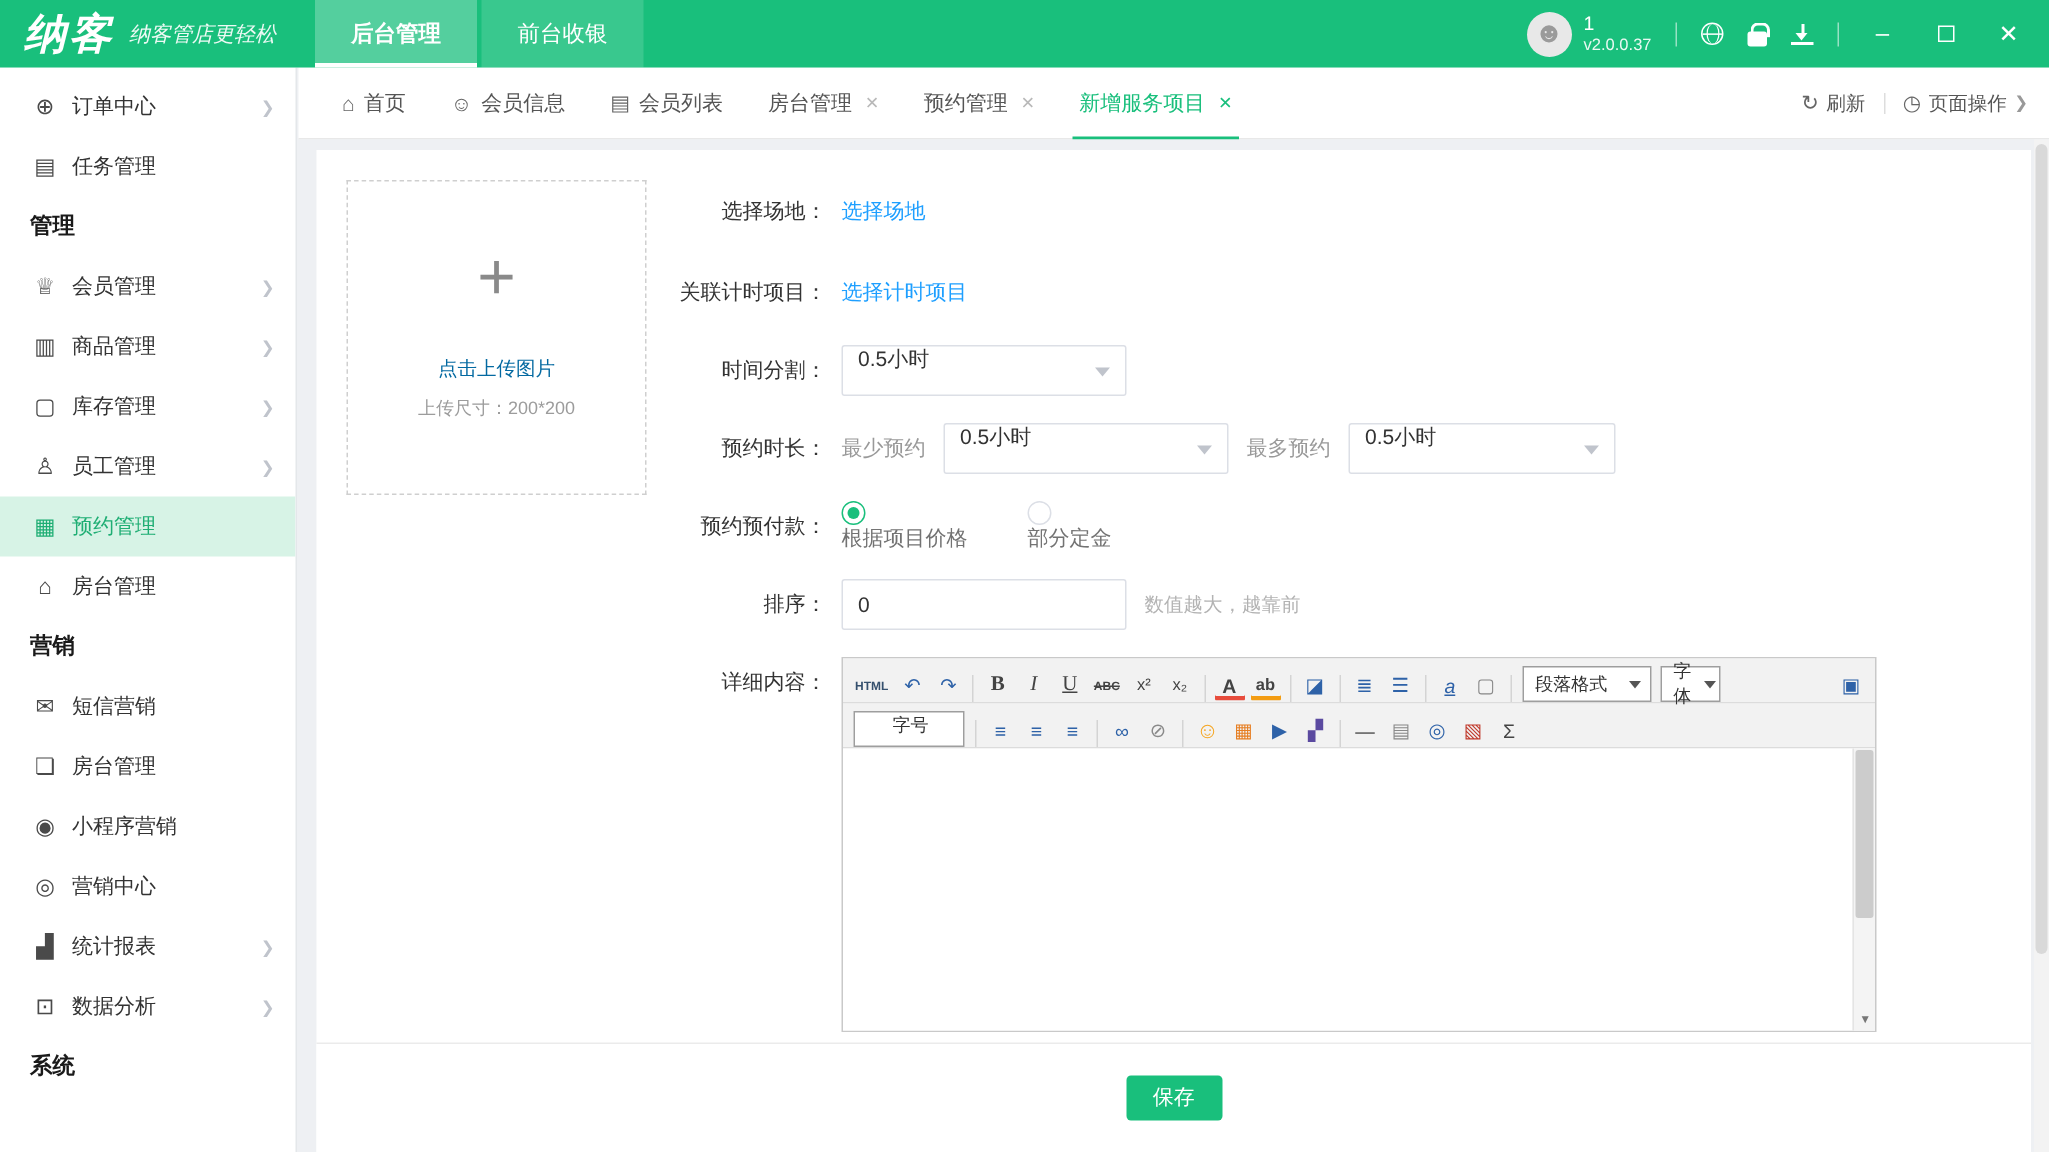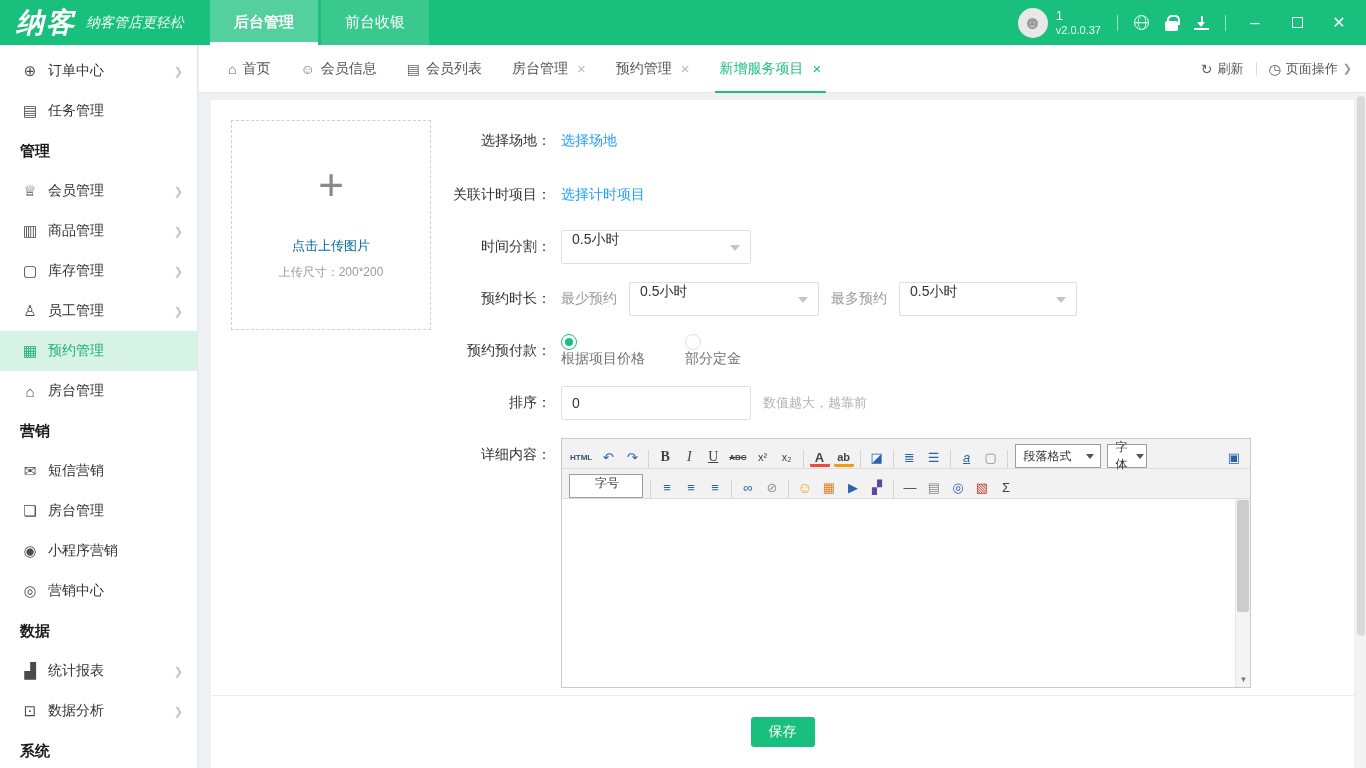--- a/index.html
+++ b/index.html
@@ -226,21 +226,20 @@
       <span class="si-label">房台管理</span>
     </div>
     <div class="side-item">
       <span class="si-icon">◉</span>
       <span class="si-label">小程序营销</span>
     </div>
     <div class="side-item">
       <span class="si-icon">◎</span>
       <span class="si-label">营销中心</span>
     </div>
-    <div class="side-section">数据</div>
     <div class="side-item">
       <span class="si-icon">▟</span>
       <span class="si-label">统计报表</span>
       <span class="si-arrow">❯</span>
     </div>
     <div class="side-item">
       <span class="si-icon">⊡</span>
       <span class="si-label">数据分析</span>
       <span class="si-arrow">❯</span>
     </div>

